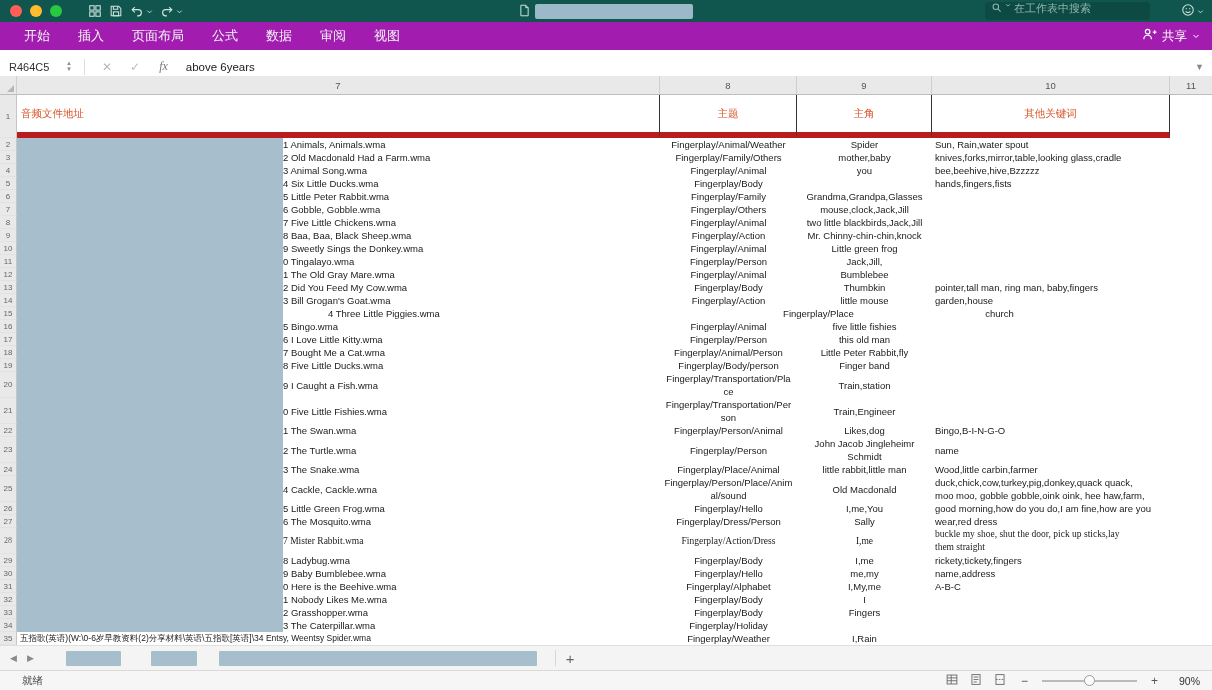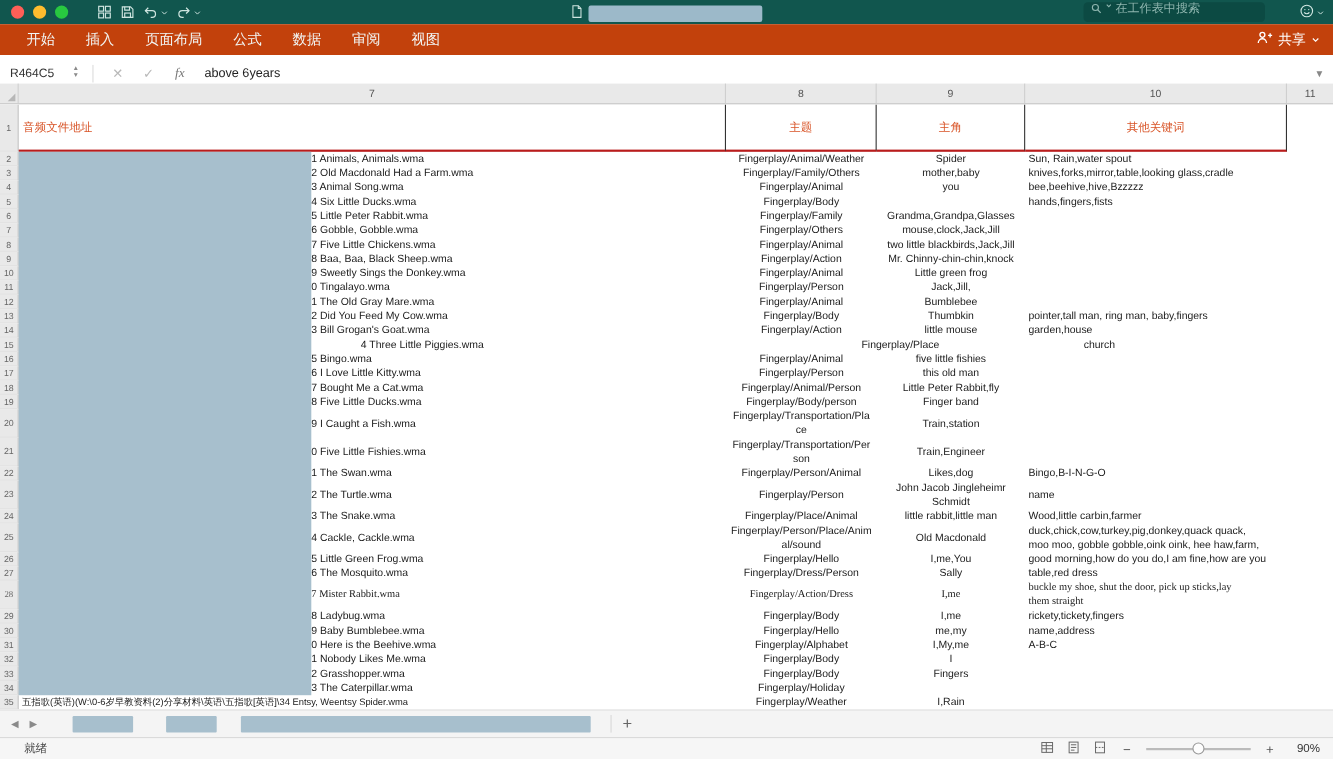--- a/index.html
+++ b/index.html
@@ -14,21 +14,21 @@
   .tb-icons svg { display:block; }
   .tb-btn { display:flex; align-items:center; gap:2px; cursor:default; }
   .doc-title { position:absolute; left:518px; top:3px; display:flex; align-items:center; gap:4px; color:#cfe5e0; }
   .title-redact { width:158px; height:15px; background:#9cb9c9; border-radius:2px; }
   .search-box { position:absolute; right:62px; top:2px; width:165px; height:18px; background:#0c4a43; border-radius:4px; display:flex; align-items:flex-start; padding:0 6px; gap:3px; color:#8fb6af; }
   .search-box input { background:transparent; border:none; outline:none; color:#cfe5e0; font-size:11px; width:110px; font-family:inherit; }
   .search-box input::placeholder { color:#8fb6af; opacity:1; }
   .smiley-wrap { position:absolute; right:8px; top:3px; display:flex; align-items:center; gap:2px; color:#cfe5e0; }
 
   
-  .ribbon { position:absolute; top:22px; left:0; width:1212px; height:28px; background:#c2410c; display:flex; align-items:center; }
+  .ribbon { position:absolute; top:22px; left:0; width:1212px; height:28px; background:#a21caf; display:flex; align-items:center; }
   .ribbon-tabs { display:flex; margin-left:10px; }
   .ribbon-tab { color:#f2f7f6; font-size:13px; padding:0 14px; line-height:28px; cursor:default; }
   .share-group { position:absolute; right:12px; top:0; height:28px; display:flex; align-items:center; gap:5px; color:#fff; font-size:12.5px; }
 
   
   .formulabar { position:absolute; top:50px; left:0; width:1212px; height:34px; background:#fff; border-bottom:1px solid #cfcfcf; display:flex; align-items:center; }
   .namebox { width:62px; padding-left:9px; font-size:11px; color:#333; }
   .stepper { display:flex; flex-direction:column; gap:1px; width:14px; align-items:center; color:#8a8a8a; font-size:6px; line-height:5px; }
   .fb-sep { width:1px; height:16px; background:#dcdcdc; margin:0 8px; }
   .fb-x { color:#b9b9b9; font-size:12px; margin:0 9px; }
@@ -53,21 +53,21 @@
   .c7 { width:643px; padding-left:266px; }
   .c7.full { padding-left:3px; font-size:8.5px; }
   .c8 { width:137px; } .c8 span { text-align:center; }
   .c9 { width:135px; } .c9 span { text-align:center; }
   .c10 { width:238px; padding-left:3px; }
   .c11 { width:42px; }
 
   
   .hrow { display:flex; width:1212px; height:43px; }
   .hrow .rh { font-size:8px; }
-  .hcell { display:flex; align-items:center; overflow:hidden; color:#d85427; font-size:10.5px; border-right:1px solid #333; border-bottom:2px solid #b91c1c; flex:none; }
+  .hcell { display:flex; align-items:center; overflow:hidden; color:#d85427; font-size:10.5px; border-right:1px solid #333; border-bottom:6px solid #b91c1c; flex:none; }
   .hcell span { display:block; width:100%; }
   .h7 { width:643px; padding-left:4px; }
   .h8 { width:137px; } .h8 span, .h9 span, .h10 span { text-align:center; }
   .h9 { width:135px; }
   .h10 { width:238px; }
   .h11 { width:42px; border:none; }
 
   .redact-block { position:absolute; left:17px; top:43px; width:266px; height:494px; background:#a7bfcd; }
 
   
@@ -646,21 +646,21 @@
     <div class="cell c7">
           <span>6 The Mosquito.wma</span>
         </div>
     <div class="cell c8">
           <span>Fingerplay/Dress/Person</span>
         </div>
     <div class="cell c9">
           <span>Sally</span>
         </div>
     <div class="cell c10">
-          <span>table,red dress</span>
+          <span>wear,red dress</span>
         </div>
     <div class="cell c11"></div>
   </div>
       <div class="grow" style="height: 26px; font-family: Liberation Serif, serif;">
     <div class="rh">28</div>
     <div class="cell c7">
           <span>7 Mister Rabbit.wma</span>
         </div>
     <div class="cell c8">
           <span>Fingerplay/Action/Dress</span>

